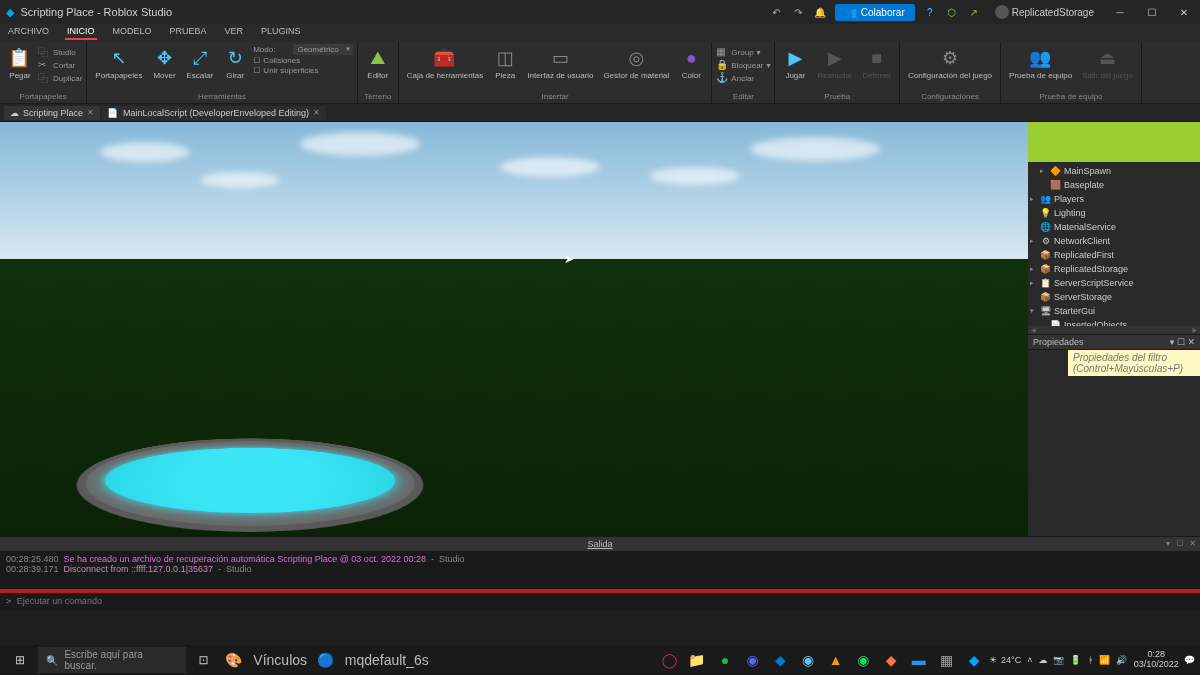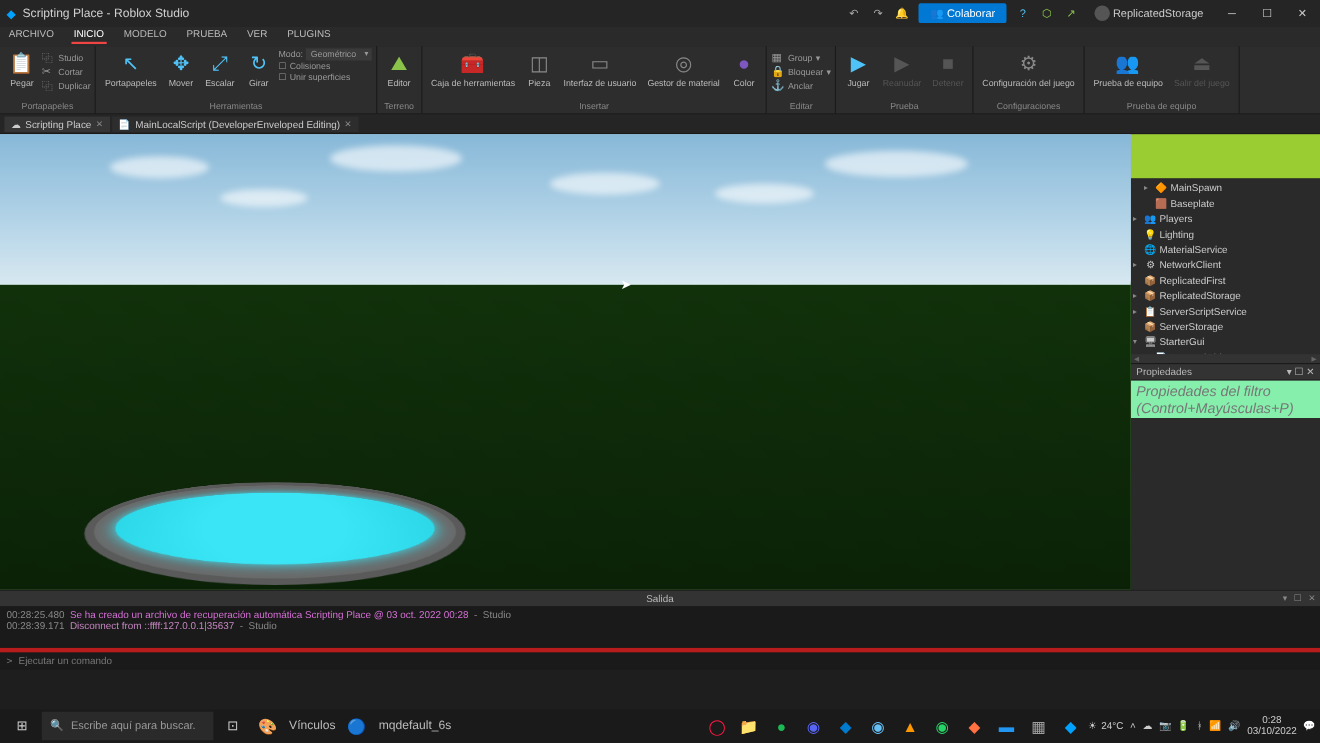--- a/index.html
+++ b/index.html
@@ -24,21 +24,21 @@
 .ribbon { height: 62px; background: #2d2d2d; border-bottom: 1px solid #1a1a1a; display: flex; }
 .ribgroup { border-right: 1px solid #1a1a1a; padding: 2px 4px; display: flex; flex-direction: column; justify-content: space-between; }
 .ribgroup-content { display: flex; align-items: flex-start; gap: 2px; }
 .ribgroup-label { text-align: center; font-size: 8px; color: #888; padding-top: 1px; }
 .ribbtn { display: flex; flex-direction: column; align-items: center; justify-content: flex-start; padding: 2px 4px; gap: 1px; font-size: 8px; color: #bbb; text-align: center; min-width: 32px; }
 .ribbtn .ico { width: 24px; height: 24px; display: flex; align-items: center; justify-content: center; font-size: 18px; }
 .miniitems { display: flex; flex-direction: column; gap: 1px; padding-top: 2px; }
 .miniitem { display: flex; align-items: center; gap: 3px; font-size: 8px; color: #999; }
 .miniitem .ico { width: 12px; height: 12px; font-size: 10px; }
 .modebox { display: flex; flex-direction: column; gap: 1px; font-size: 8px; color: #999; }
-.modebox .topline { display: flex; align-items: center; gap: 3px; }
+.modebox .topline { display: flex; align-items: center; gap: 18px; }
 .dropdown { background: #3a3a3a; padding: 1px 14px 1px 4px; font-size: 8px; position: relative; }
 .dropdown:after { content: "▾"; position: absolute; right: 3px; font-size: 7px; }
 
 
 .doctabs { height: 18px; background: #252525; display: flex; align-items: center; gap: 2px; padding-left: 4px; border-bottom: 1px solid #1a1a1a; }
 .doctab { background: #2d2d2d; padding: 2px 6px; font-size: 9px; color: #ccc; display: flex; align-items: center; gap: 4px; }
 .doctab.active { background: #353535; }
 .tabx { color: #888; font-size: 8px; }
 
 
@@ -56,27 +56,27 @@
 .lime { height: 40px; background: #9acd32; }
 .explorer { flex: 1; overflow: hidden; padding: 2px 0; font-size: 9px; }
 .treeitem { display: flex; align-items: center; gap: 2px; padding: 1px 2px; color: #ccc; white-space: nowrap; }
 .treeitem .arrow { width: 8px; font-size: 7px; color: #888; }
 .treeitem .ico { width: 12px; height: 12px; font-size: 9px; display: inline-flex; align-items: center; justify-content: center; }
 .treeitem.expanded .arrow::before { content: "▾"; }
 .treeitem.collapsed .arrow::before { content: "▸"; }
 .treeitem.leaf .arrow { visibility: hidden; }
 .d0 { padding-left: 2px; } .d1 { padding-left: 12px; }
 .propheader { background: #333; border-top: 1px solid #1a1a1a; border-bottom: 1px solid #1a1a1a; padding: 2px 5px; font-size: 9px; color: #bbb; display: flex; justify-content: space-between; align-items: center; }
-.propfilter { background: #86efac; padding: 2px 5px; font-size: 13px; color: #777; font-style: italic; }
+.propfilter { background: #fef9c3; padding: 2px 5px; font-size: 10px; color: #777; font-style: italic; margin-left: 40px; }
 .propbody { flex: 1; min-height: 150px; background: #2a2a2a; }
 .scrollhint { height: 8px; background: #333; display: flex; justify-content: space-between; padding: 0 3px; font-size: 6px; color: #666; }
 
 
 .outputpanel { border-top: 1px solid #1a1a1a; }
-.outheader { background: #333; padding: 2px 8px; font-size: 9px; color: #bbb; text-align: center; position: relative; }
+.outheader { background: #333; padding: 2px 8px; font-size: 9px; color: #bbb; text-align: center; position: relative; text-decoration: underline; }
 .outheader .controls { position: absolute; right: 4px; top: 2px; display: flex; gap: 6px; font-size: 8px; color: #888; }
 .outfilter { background: #252525; padding: 2px 6px; display: flex; gap: 8px; align-items: center; }
 .filterbtn { background: #333; padding: 1px 14px 1px 6px; font-size: 8px; color: #bbb; position: relative; }
 .filterbtn:after { content: "▾"; position: absolute; right: 3px; font-size: 7px; }
 .filterinput { margin-left: auto; background: #333; padding: 1px 5px; font-size: 8px; color: #777; width: 140px; font-style: italic; }
 .outbody { background: #1a1a1a; padding: 3px 6px; font-family: Consolas, monospace; font-size: 9px; height: 38px; }
 .logline { white-space: pre; }
 .ts { color: #888; }
 .msg1 { color: #d670d6; }
 .msg2 { color: #c586c0; }
@@ -84,21 +84,21 @@
 .cmdline { background: #1a1a1a; padding: 3px 6px; font-family: Consolas, monospace; font-size: 9px; color: #777; border-top: 4px solid #b91c1c; height: 20px; }
 
 
 .taskbar { position: absolute; bottom: 0; left: 0; right: 0; height: 30px; background: #1a1a1a; display: flex; align-items: center; padding: 0 4px; gap: 2px; }
 .tbitem { height: 28px; min-width: 32px; display: flex; align-items: center; justify-content: center; color: #ccc; font-size: 12px; }
 .searchbox { background: #2a2a2a; height: 26px; width: 180px; display: flex; align-items: center; padding: 0 8px; color: #999; font-size: 10px; gap: 6px; }
 .tbapp { width: 32px; height: 28px; display: flex; align-items: center; justify-content: center; font-size: 14px; }
 .taskbar-right { margin-left: auto; display: flex; align-items: center; gap: 6px; font-size: 9px; color: #ccc; }
 .weather { display: flex; align-items: center; gap: 4px; }
 .tbtime { text-align: center; line-height: 1.1; font-size: 9px; }
-.linktext { font-size: 11px; color: #bbb; padding: 0 4px;}
+.linktext { font-size: 14px; color: #bbb; padding: 0 4px;}
 </style>
 </head>
 <body>
 
 <div class="winbar">
   <div class="winbar-title">
     <span style="color:#00a2ff">◆</span>
     <span>Scripting Place - Roblox Studio</span>
   </div>
   <div class="winbar-right">

